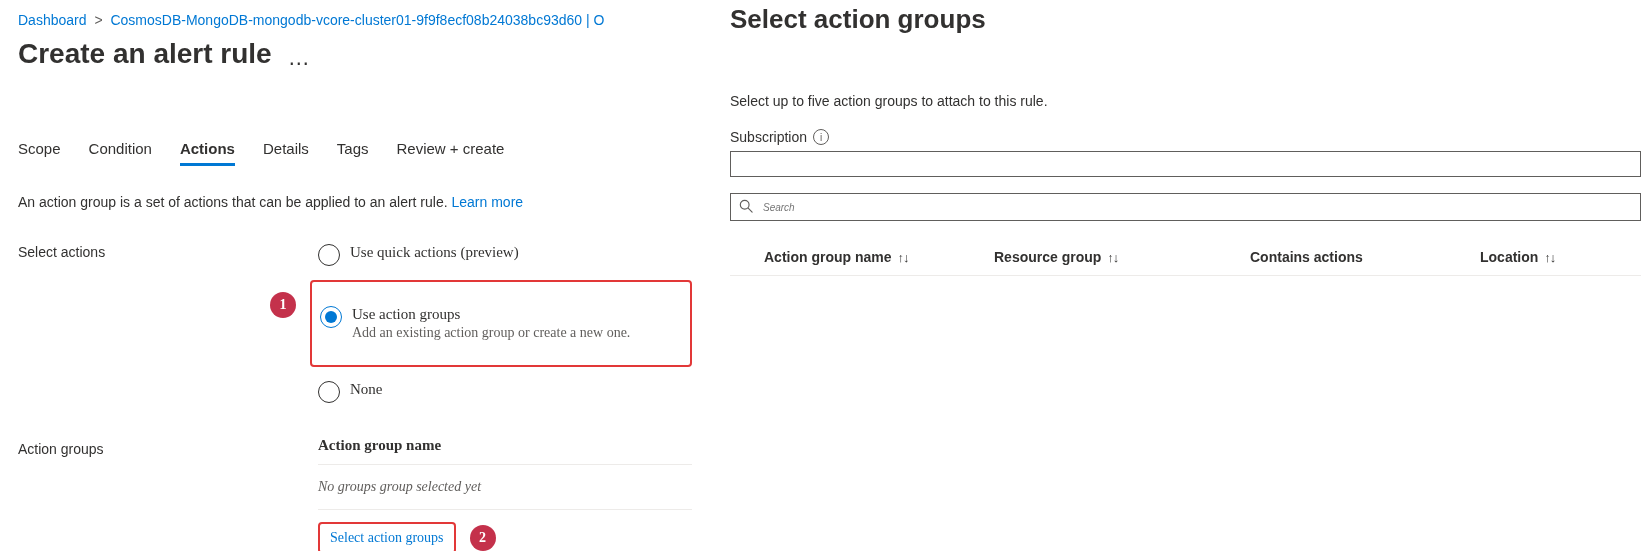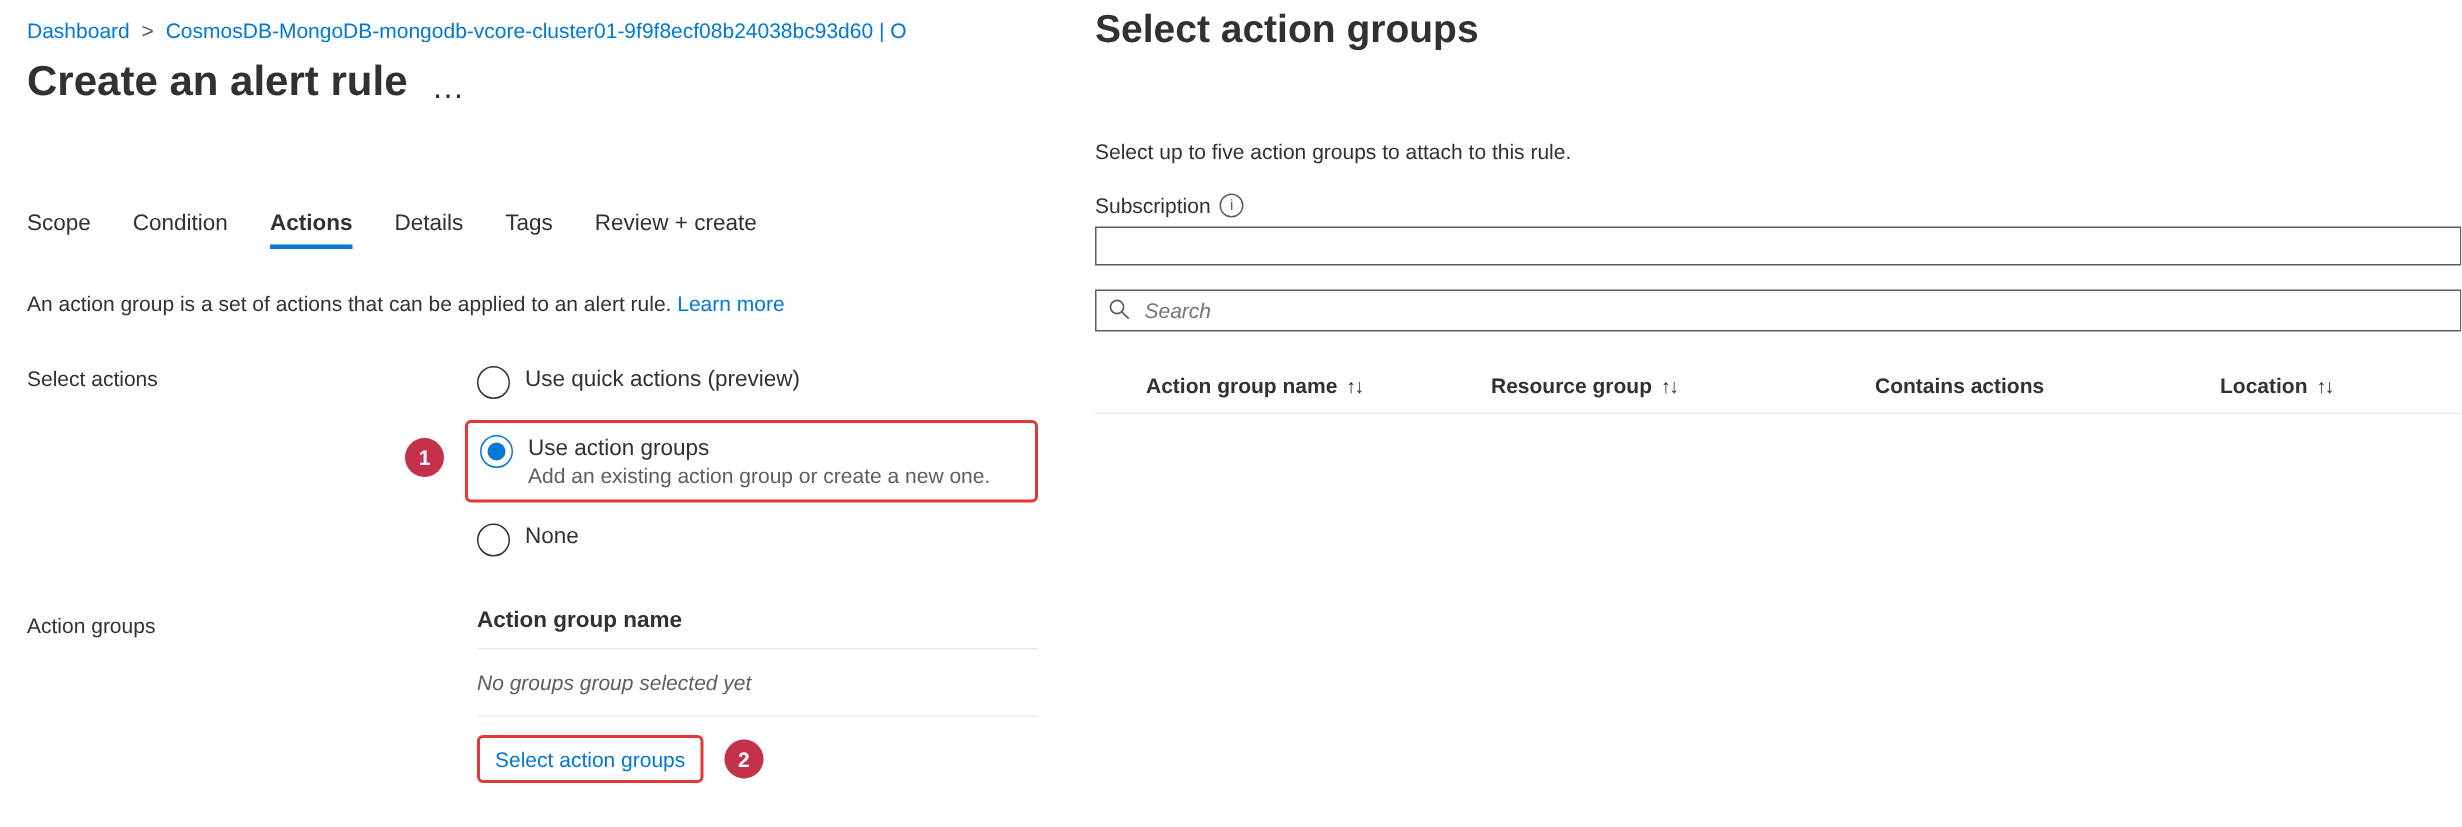--- a/index.html
+++ b/index.html
@@ -90,20 +90,21 @@
   }
   .form-label {
     width: 300px;
     padding-top: 4px;
     font-size: 14px;
     color: #323130;
     flex-shrink: 0;
   }
   .form-content {
     flex: 1;
+    font-family: Liberation Serif, serif;
   }
 
   .radio-row {
     display: flex;
     align-items: flex-start;
     margin-bottom: 10px;
     padding: 4px 0;
   }
   .radio-circle {
     width: 20px;
@@ -130,21 +131,21 @@
   .radio-text .rt-desc  { font-size: 14px; color: #605e5c; margin-top: 2px; }
 
   .callout-box {
     border: 2px solid #e23838;
     border-radius: 4px;
     padding: 4px 8px;
     position: relative;
   }
   .callout-box.radio-callout {
     margin-left: -8px;
-    padding: 4px 8px;
+    padding: 20px 8px;
     margin-bottom: 10px;
   }
 
   .num-badge {
     display: inline-flex;
     align-items: center;
     justify-content: center;
     width: 26px;
     height: 26px;
     border-radius: 50%;
@@ -258,21 +259,21 @@
     display: flex;
     align-items: center;
     padding: 0 8px;
     gap: 8px;
     width: 100%;
     box-sizing: border-box;
   }
   .search-input-wrap input {
     border: none;
     outline: none;
-    font-size: 14px;
+    font-size: 10px;
     font-style: italic;
     color: #3b82f6;
     flex: 1;
     background: transparent;
   }
 
   .grid-header {
     margin-top: 20px;
     display: flex;
     font-size: 14px;

